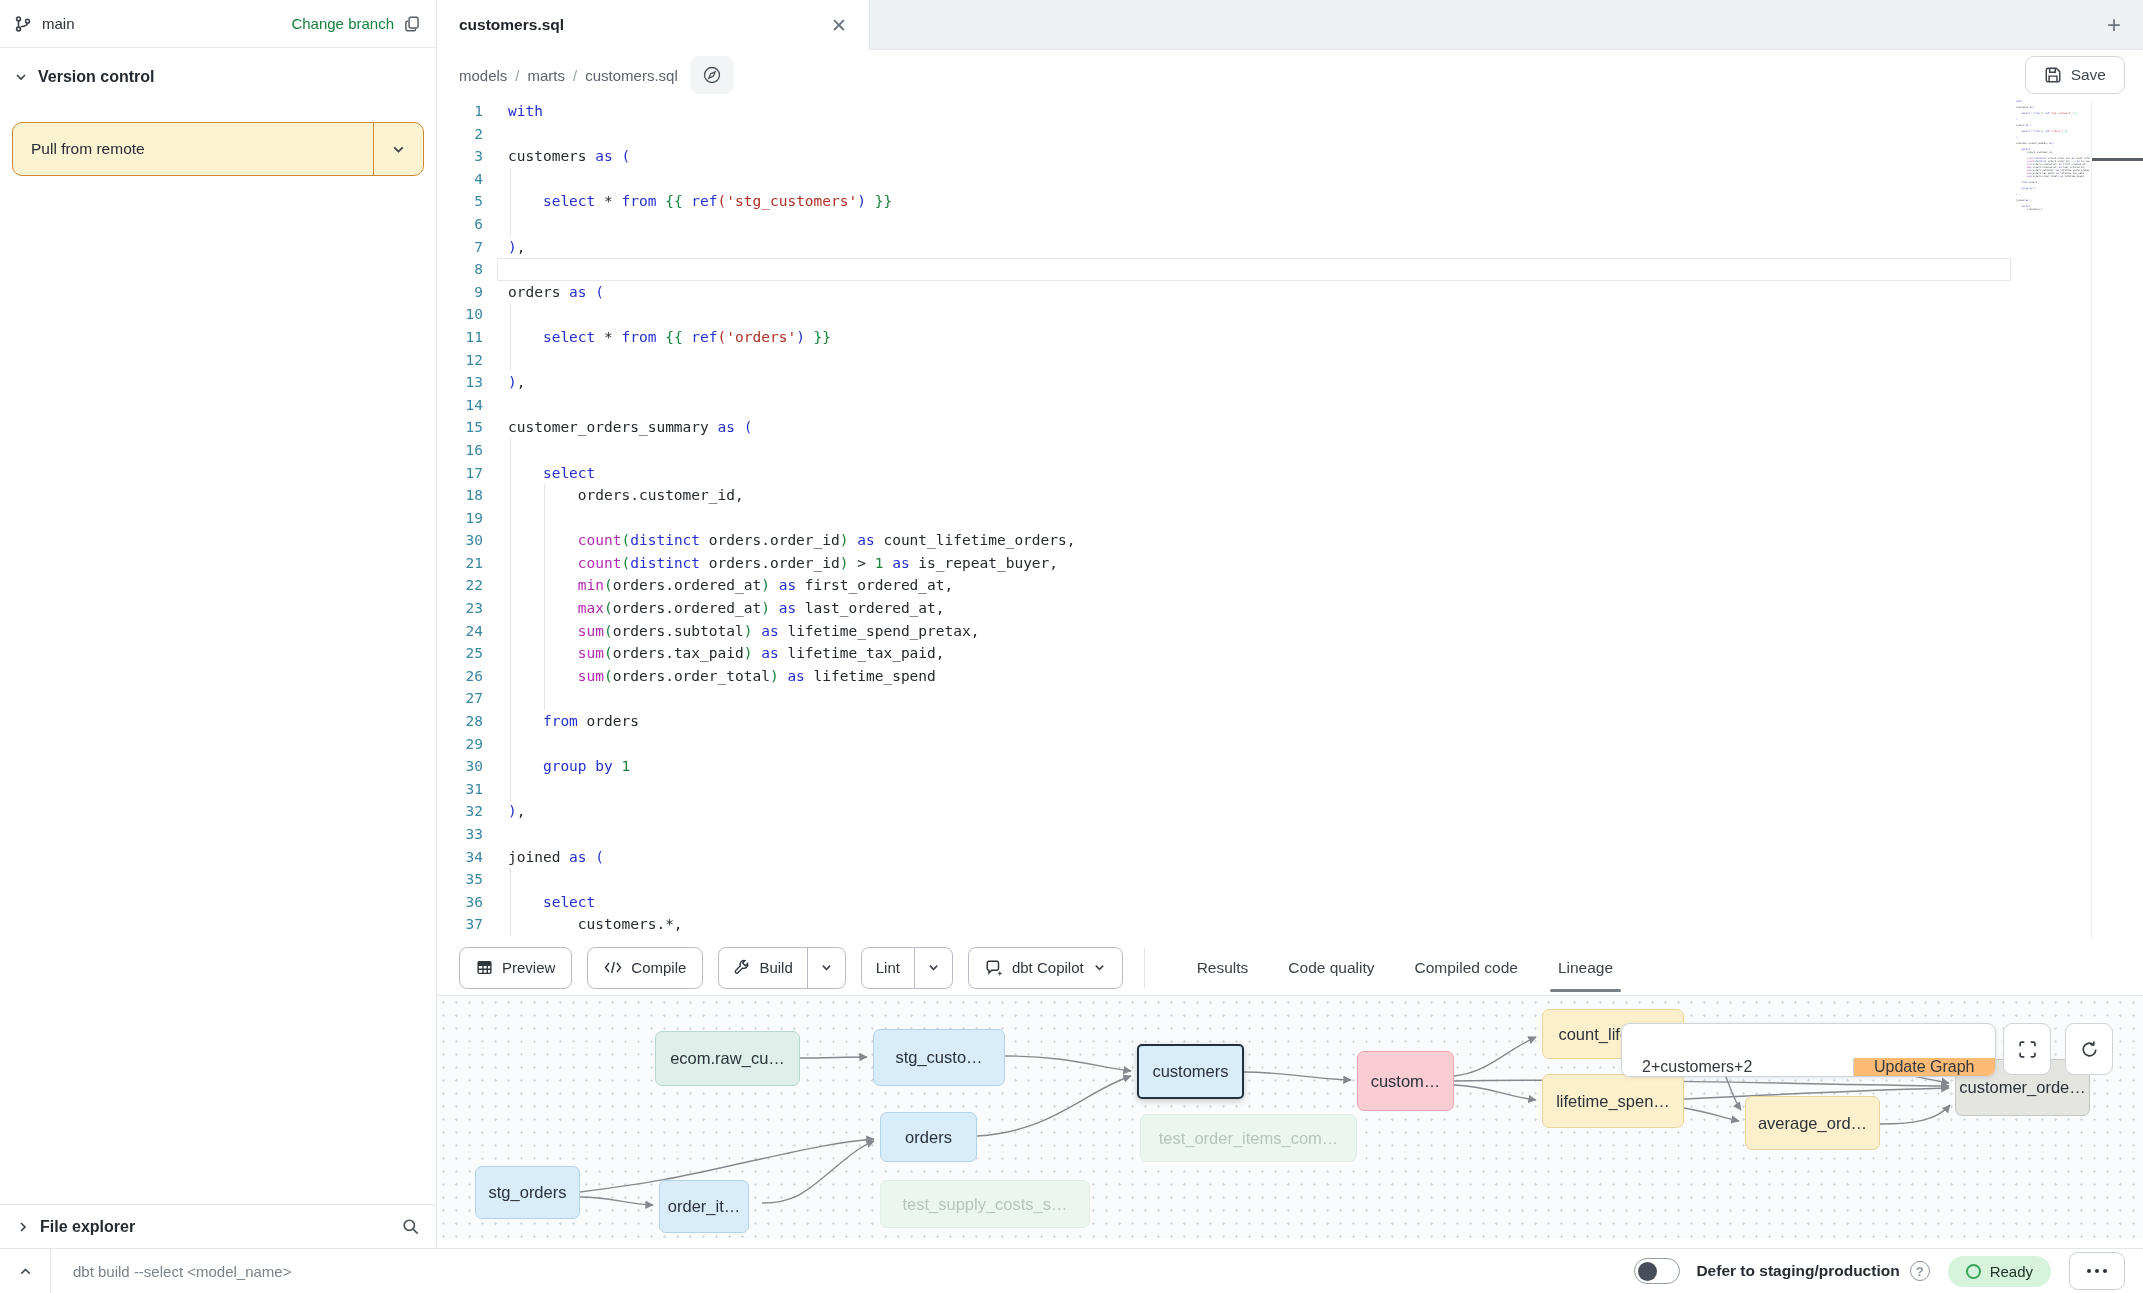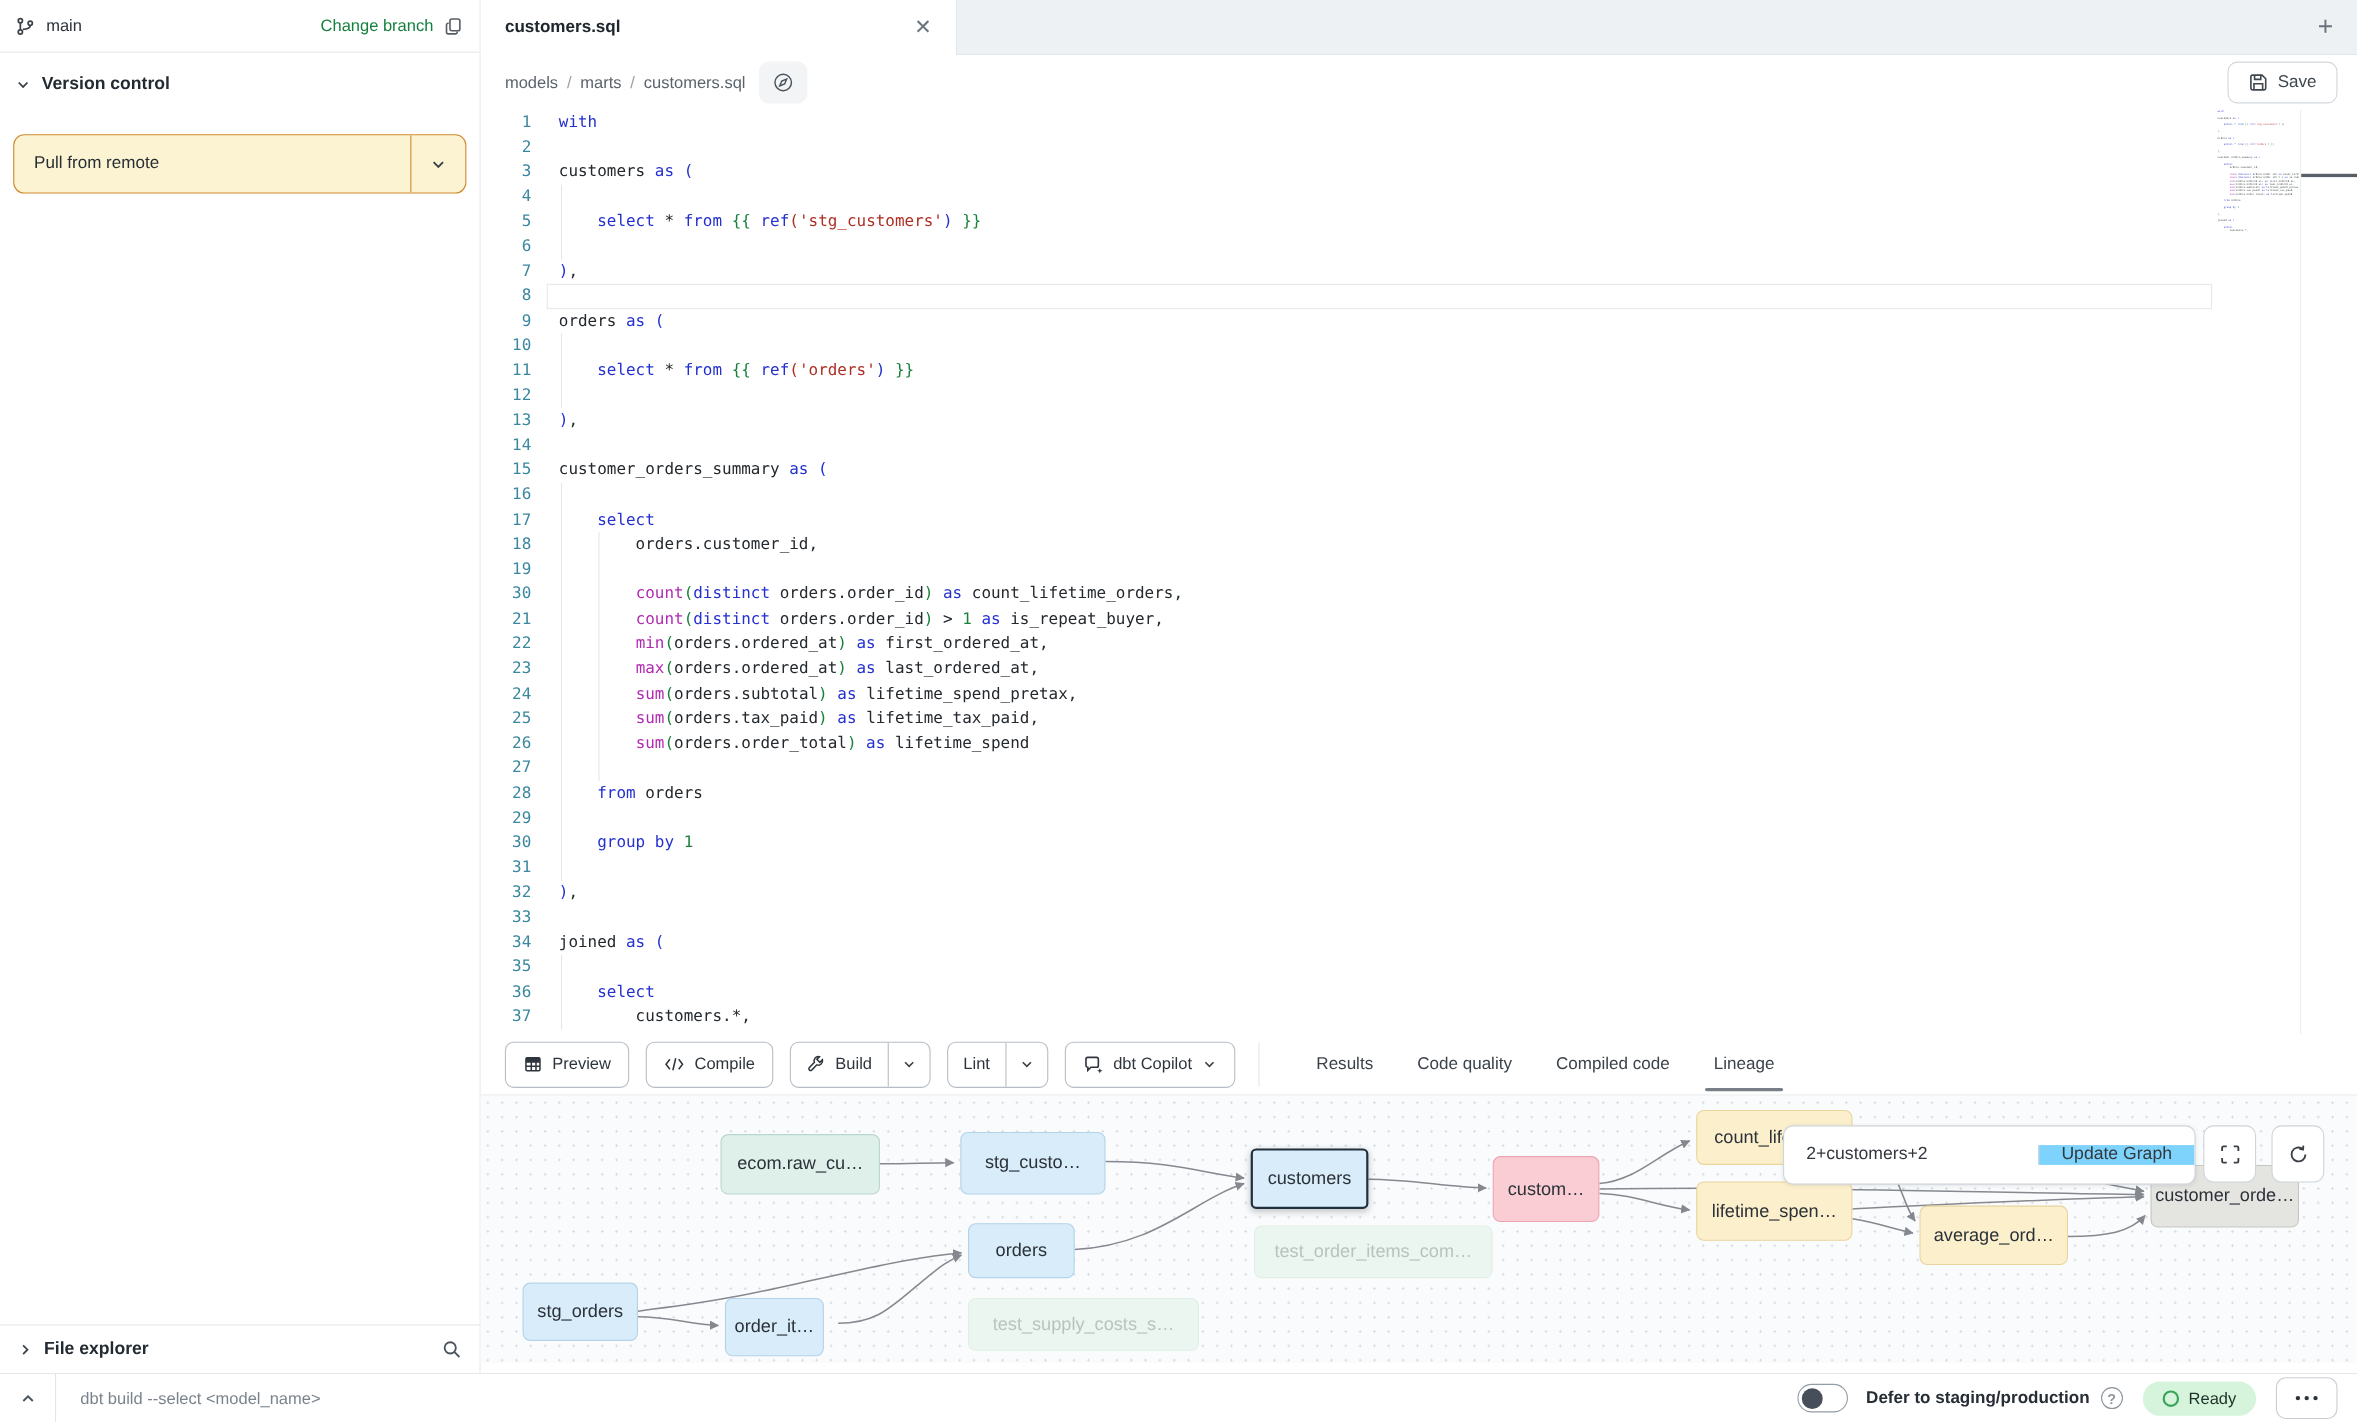--- a/index.html
+++ b/index.html
@@ -64,23 +64,23 @@
   .ptab{position:relative;height:100%;display:flex;align-items:center;padding:0 16px;font-size:15.5px;color:#3b424a;cursor:pointer;}
   .ptab.active::after{content:"";position:absolute;left:8px;right:8px;bottom:3px;height:3px;background:#797f86;border-radius:2px;}
 
   
   .lineage{position:relative;height:253px;background:#fff;border-top:1px solid #e4e7ea;}
   .graph-area{position:absolute;top:0;left:0;width:100%;height:243px;background-color:#fafbfc;background-image:radial-gradient(#d7dce1 1.1px,transparent 1.1px);background-size:13px 13px;overflow:hidden;}
   .edges{position:absolute;top:0;left:0;}
   .lnode{position:absolute;display:flex;align-items:center;justify-content:center;font-size:16.5px;color:#2b3138;border-radius:7px;border:1px solid;cursor:pointer;white-space:nowrap;overflow:hidden;padding:0 8px;}
   .lnode.selected{border-width:2px;border-radius:5px;box-shadow:0 2px 6px rgba(30,40,50,.25);}
   .lnode.test{color:#b7c4bc;}
-  .overlay-bar{position:absolute;display:flex;align-items:center;border:1px solid #ced4da;border-radius:9px;background:#fff;box-shadow:0 1px 4px rgba(40,50,60,.10);overflow:hidden;z-index:5;}
+  .overlay-bar{position:absolute;display:flex;align-items:flex-end;border:1px solid #ced4da;border-radius:9px;background:#fff;box-shadow:0 1px 4px rgba(40,50,60,.10);overflow:hidden;z-index:5;}
   .overlay-input{display:flex;align-items:center;padding:0 20px;font-size:16px;color:#33383e;background:#fff;}
-  .overlay-ug{display:flex;align-items:center;padding:0 20px;font-size:16px;color:#33383e;background:#7dd3fc;border-left:1px solid #ced4da;cursor:pointer;}
+  .overlay-ug{display:flex;align-items:center;padding:0 20px;font-size:16px;color:#33383e;background:#fdba74;border-left:1px solid #ced4da;cursor:pointer;}
   .gbtn{position:absolute;width:48px;height:52px;border:1px solid #ced4da;border-radius:9px;background:#fff;display:flex;align-items:center;justify-content:center;color:#3a4046;cursor:pointer;z-index:6;}
 
   
   .statusbar{height:45px;border-top:1px solid #e3e6e9;display:flex;align-items:center;background:#fff;padding:0 18px 0 0;}
   .sb-collapse{width:50px;display:flex;align-items:center;justify-content:center;color:#4a525a;cursor:pointer;}
   .sb-vdiv{width:1px;height:44px;background:#e3e6e9;}
   .sb-cmd{margin-left:22px;font-size:15px;color:#7a838c;flex:1;}
   .toggle{width:46px;height:26px;border-radius:13px;border:1px solid #949ca5;background:#fff;position:relative;margin-right:16px;cursor:pointer;}
   .toggle .knob{position:absolute;left:3px;top:2.5px;width:19px;height:19px;border-radius:50%;background:#454e59;}
   .defer-label{font-size:15.5px;font-weight:700;color:#272d34;margin-right:10px;}

